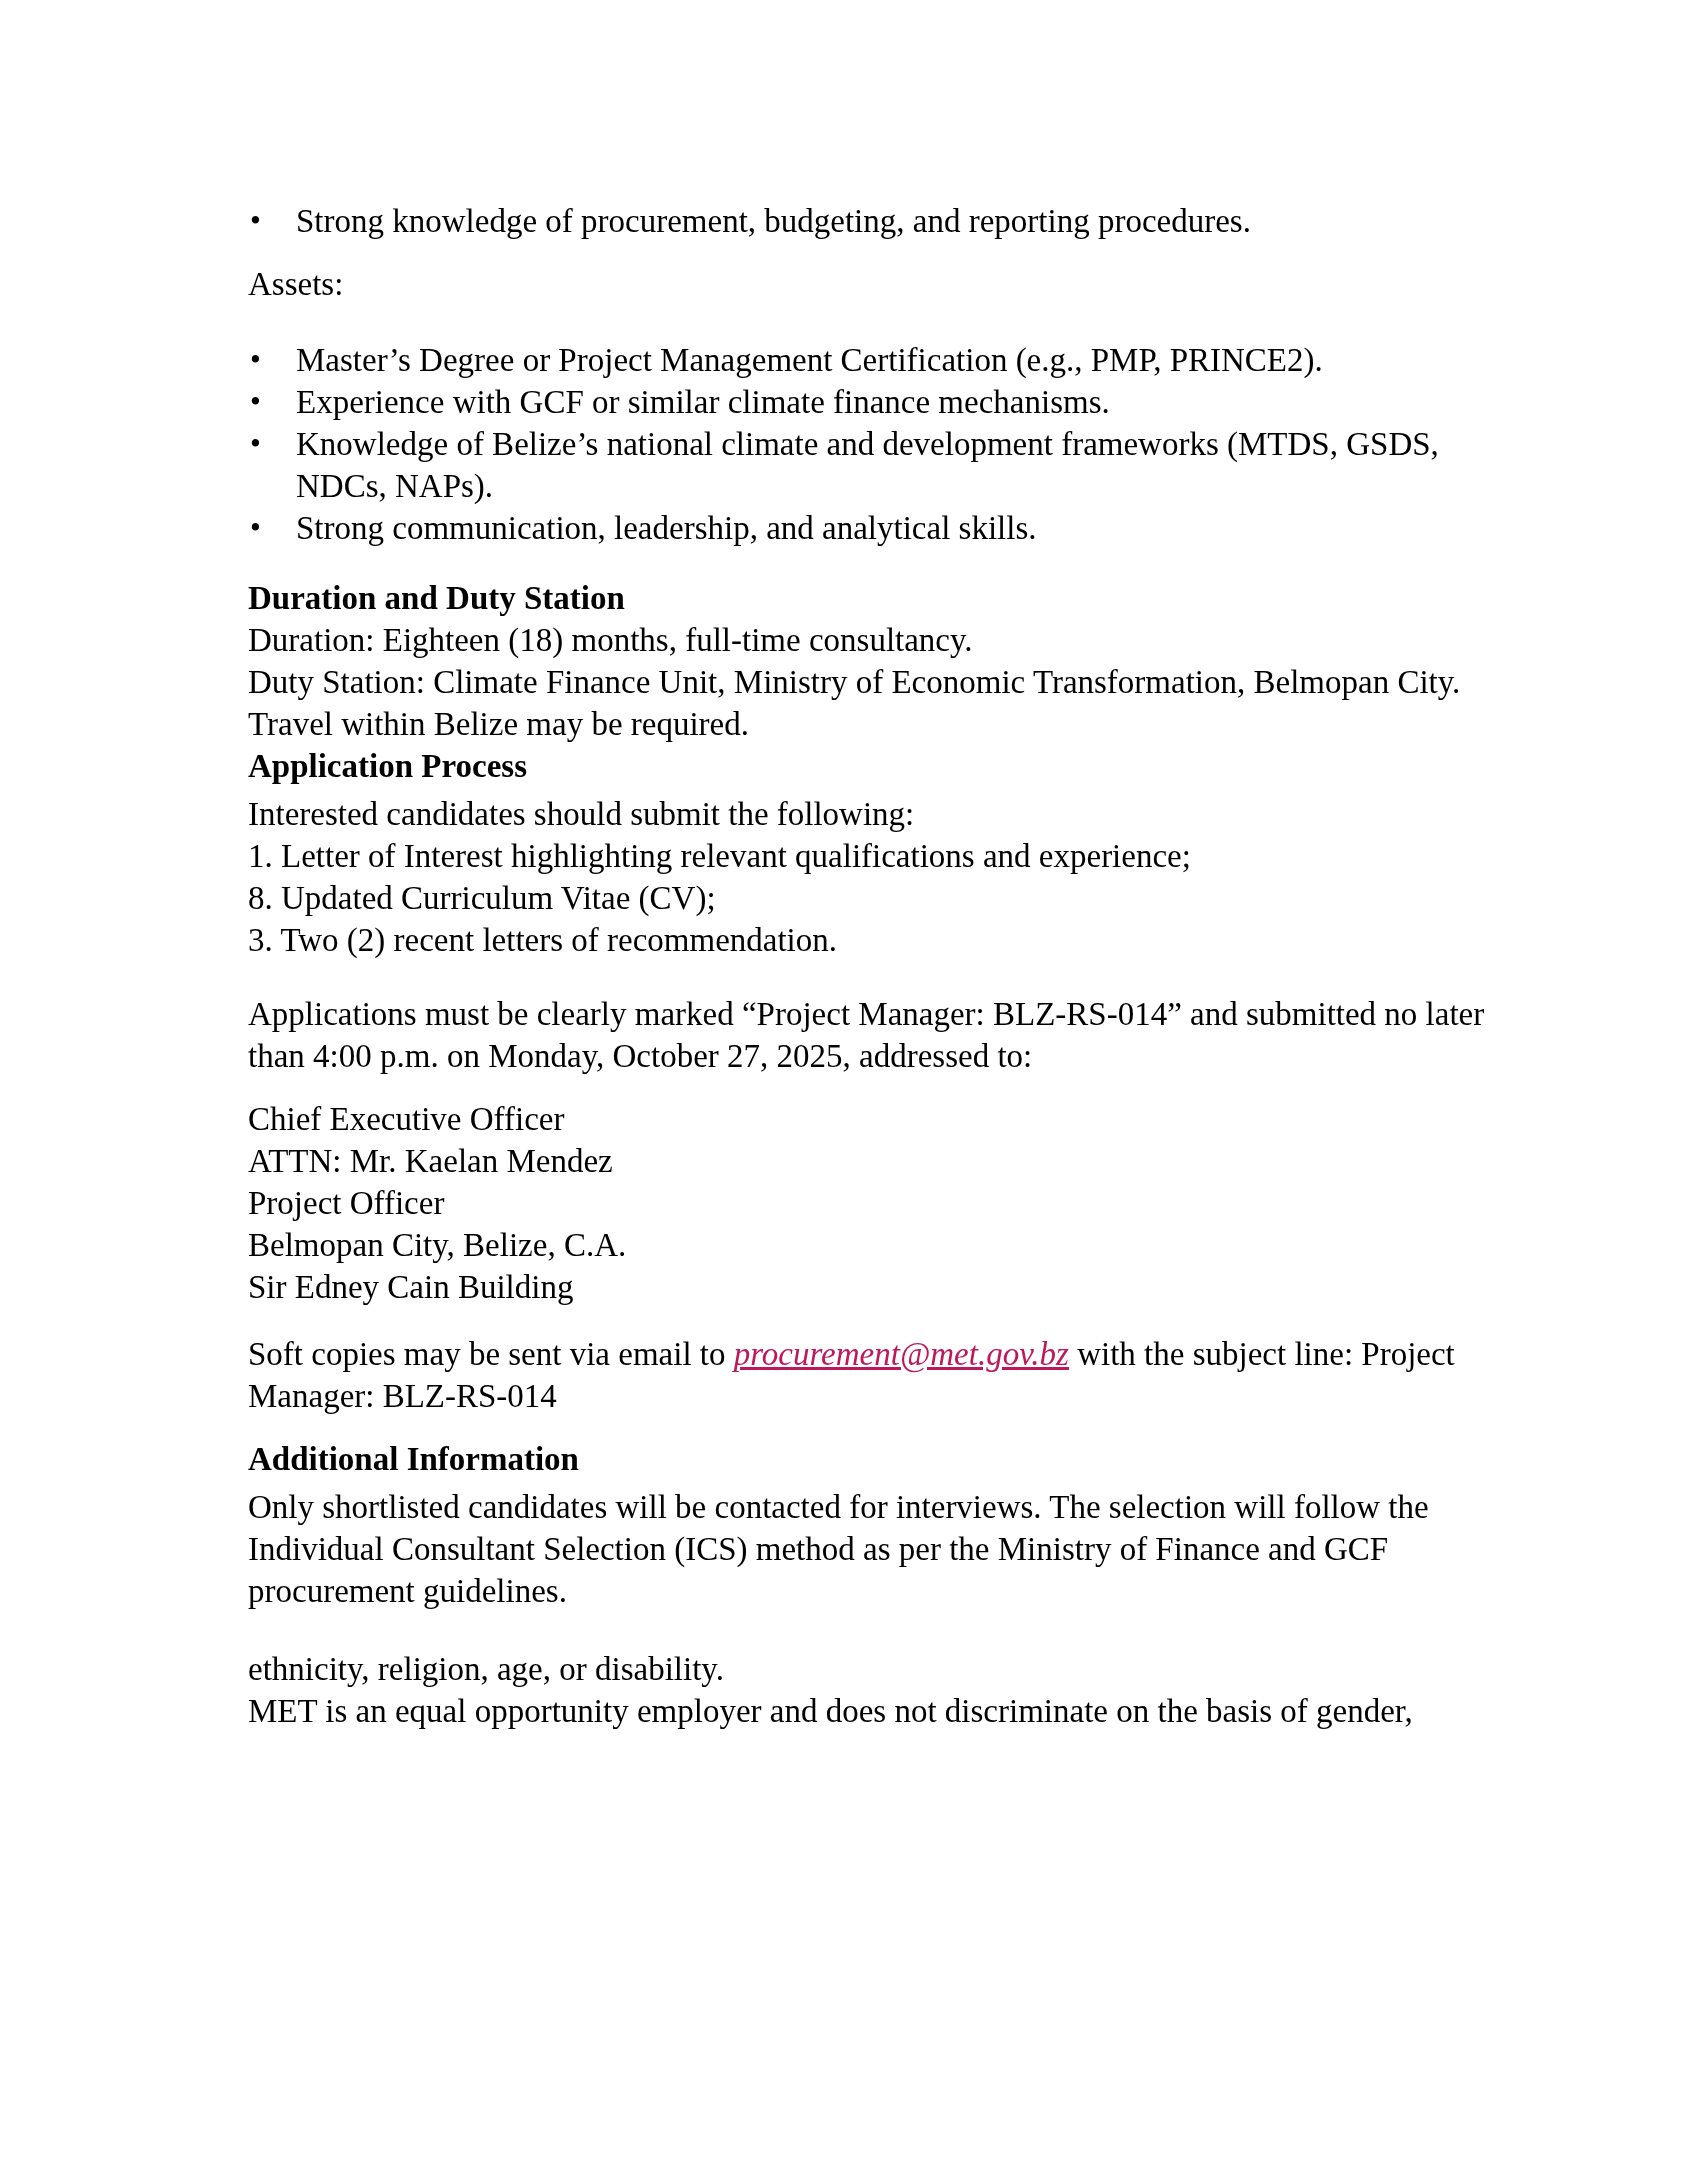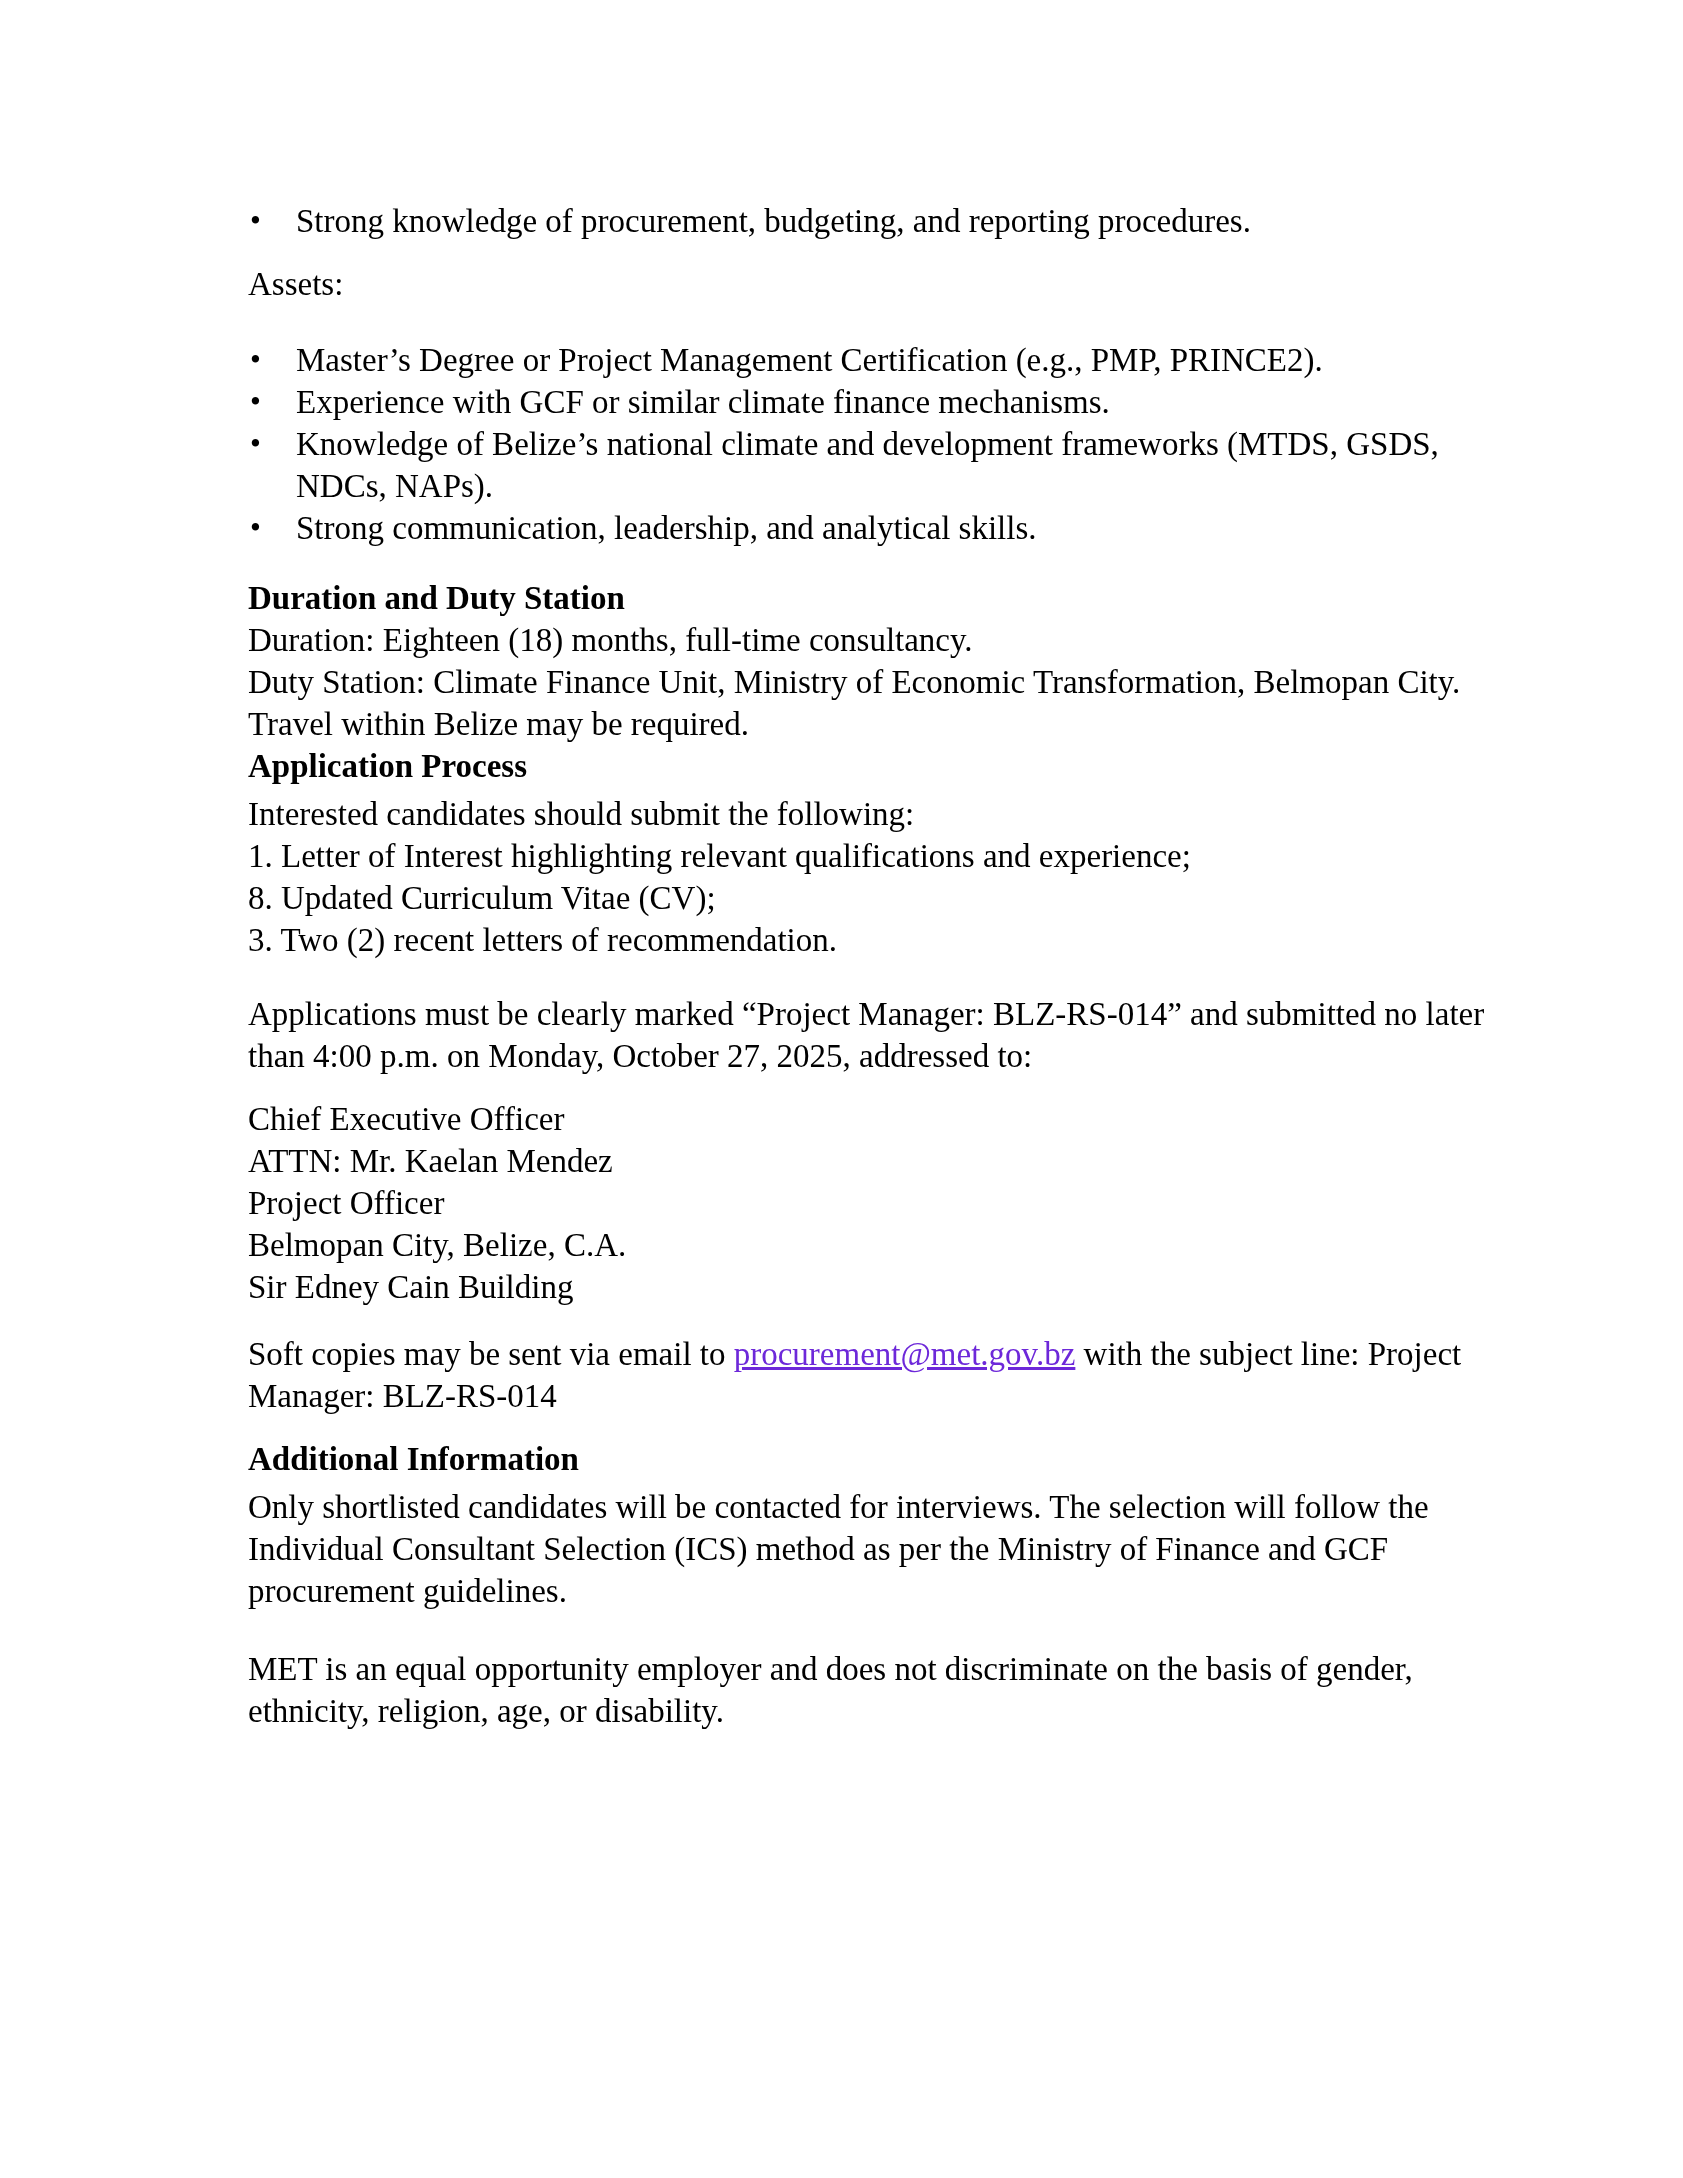--- a/index.html
+++ b/index.html
@@ -40,23 +40,24 @@
   .mt-hdur     { margin-top: 28px; }
   .mt-happ     { }
   .mt-appintro { margin-top: 6px; }
   .mt-marking  { margin-top: 32px; font-family: Liberation Serif, serif; }
   .mt-address  { margin-top: 21px; }
   .mt-email    { margin-top: 25px; }
   .mt-hadd     { margin-top: 21px; }
   .mt-only     { margin-top: 6px; }
   .mt-met      { margin-top: 36px; }
   a.email-link {
-    color: #6d28d9;
+    color: #be185d;
     text-decoration: underline;
     cursor: pointer;
+    font-style: italic;
   }
 </style>
 </head>
 <body>
 
 <div class="page">
   <div class="content">
 
     <div>
       <div class="li">
@@ -120,19 +121,19 @@
       <div class="line">Manager: BLZ-RS-014</div>
     </div>
 
     <div class="hdg mt-hadd">Additional Information</div>
     <div class="mt-only">
       <div class="line">Only shortlisted candidates will be contacted for interviews. The selection will follow the</div>
       <div class="line">Individual Consultant Selection (ICS) method as per the Ministry of Finance and GCF</div>
       <div class="line">procurement guidelines.</div>
     </div>
     <div class="mt-met">
+      <div class="line">ethnicity, religion, age, or disability.</div>
       <div class="line">MET is an equal opportunity employer and does not discriminate on the basis of gender,</div>
-      <div class="line">ethnicity, religion, age, or disability.</div>
     </div>
 
   </div>
 </div>
 
 
 </body></html>

